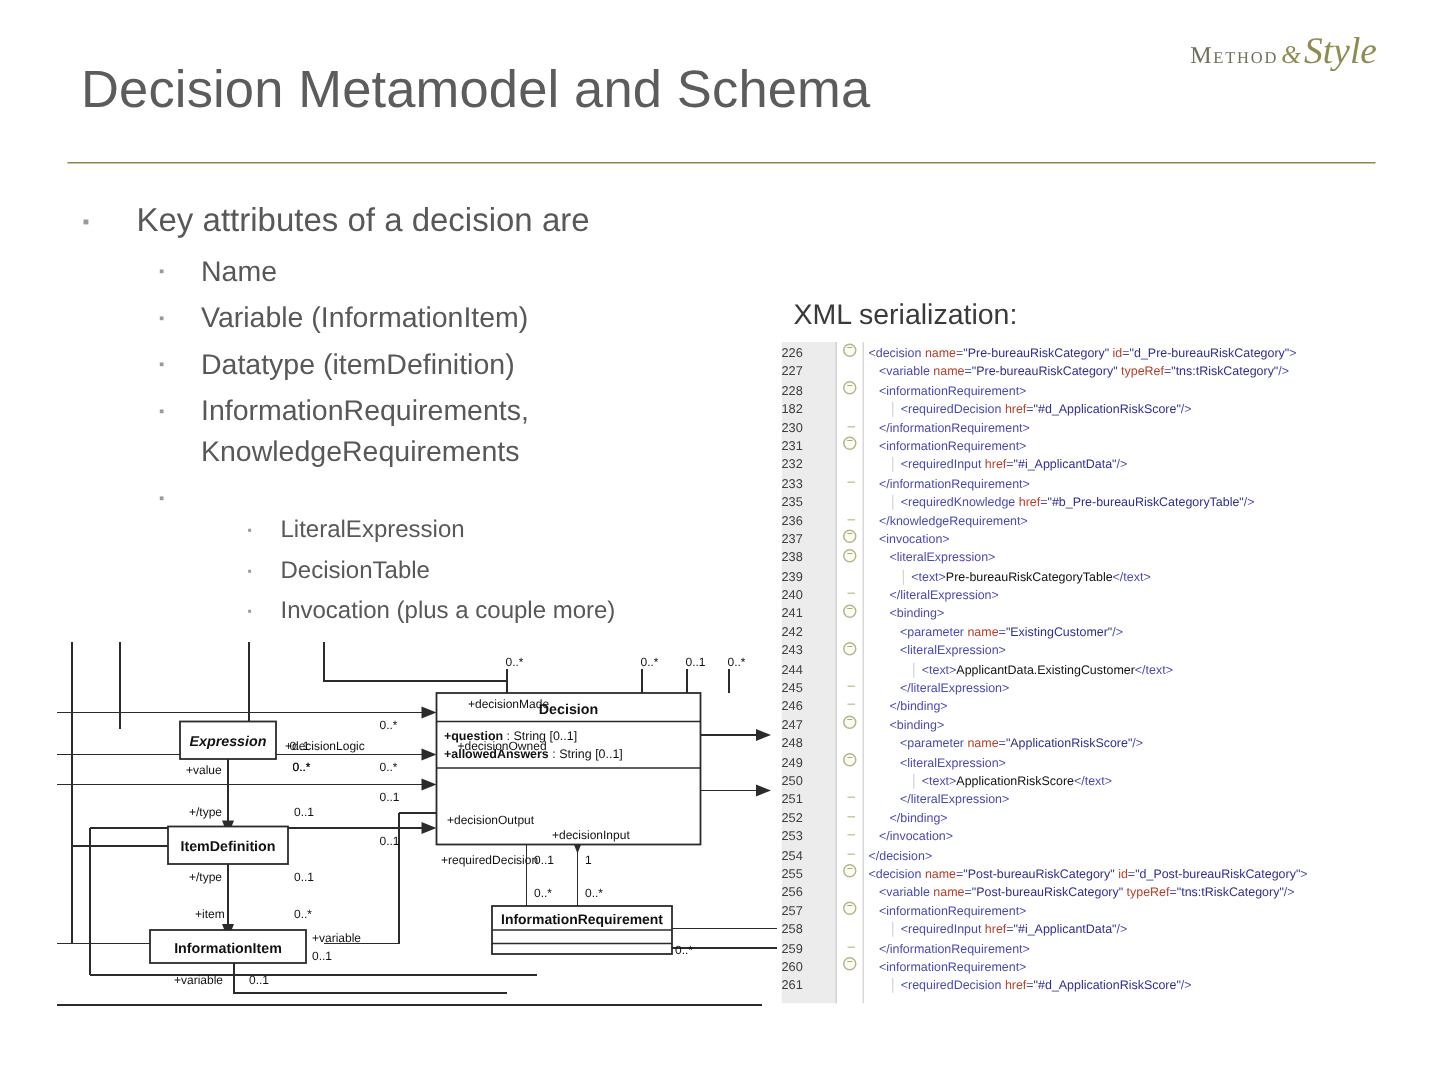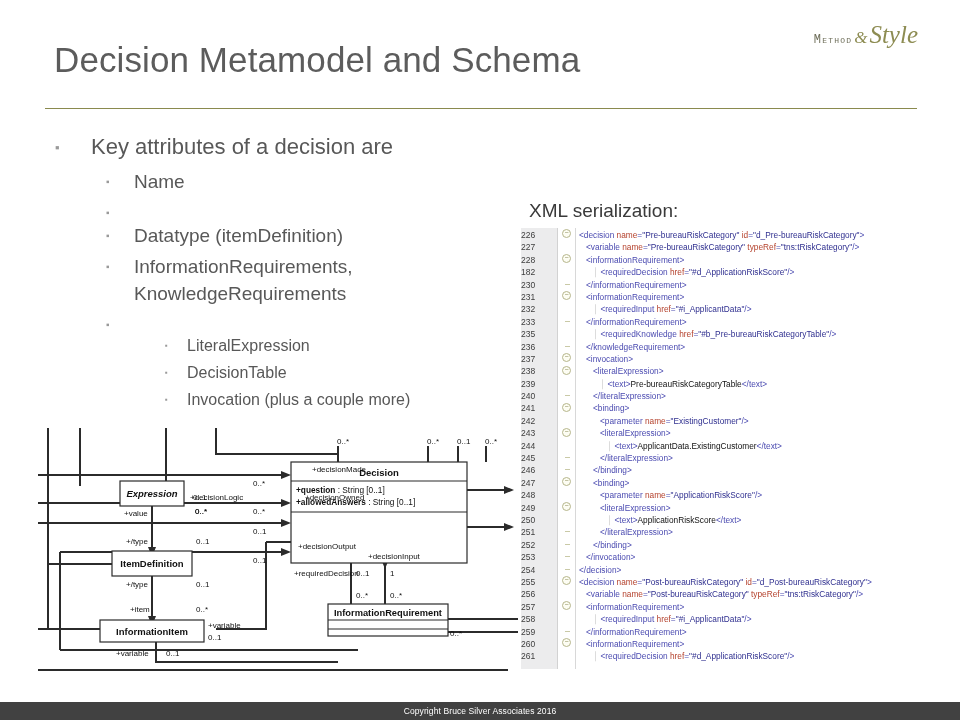--- a/index.html
+++ b/index.html
@@ -22,24 +22,24 @@
 
   
   .logo {
     position: absolute;
     right: 42px;
     top: 22px;
     white-space: nowrap;
     line-height: 1;
   }
   .logo .logo-method {
-    font-family: Liberation Mono, monospace;
+    font-family: Liberation Serif, serif;
     font-variant: small-caps;
     letter-spacing: 1.2px;
-    font-size: 12px;
+    font-size: 16px;
     color: #6f6f5a;
   }
   .logo .logo-amp {
     font-family: "Liberation Serif", serif;
     font-style: italic;
     font-size: 17px;
     color: #8d8c52;
     padding: 0 2px;
   }
   .logo .logo-style {
@@ -282,20 +282,21 @@
       <div class="b-row lvl1">
         <span class="b-mark">▪</span>
         <span class="b-text">Key attributes of a decision are</span>
       </div>
       <div class="b-row lvl2">
         <span class="b-mark">▪</span>
         <span class="b-text">Name</span>
       </div>
       <div class="b-row lvl2">
         <span class="b-mark">▪</span>
+        <span class="b-text">Variable (InformationItem)</span>
       </div>
       <div class="b-row lvl2">
         <span class="b-mark">▪</span>
         <span class="b-text">Datatype (itemDefinition)</span>
       </div>
       <div class="b-row lvl2">
         <span class="b-mark">▪</span>
         <span class="b-text">InformationRequirements, KnowledgeRequirements</span>
       </div>
       <div class="b-row lvl2">
@@ -631,17 +632,14 @@
         <text x="318" y="152">0..1</text>
         <text x="318" y="174">0..*</text>
         <text x="352" y="152">1</text>
         <text x="352" y="174">0..*</text>
         <text x="412" y="212">0..*</text>
         <text x="155" y="76">0..1</text>
       </g>
     </svg>
   </div>
 
-  <div class="footer-bar">
-    <div class="footer-text">Copyright Bruce Silver Associates 2016</div>
-  </div>
 
 </div>
 
 </body></html>

